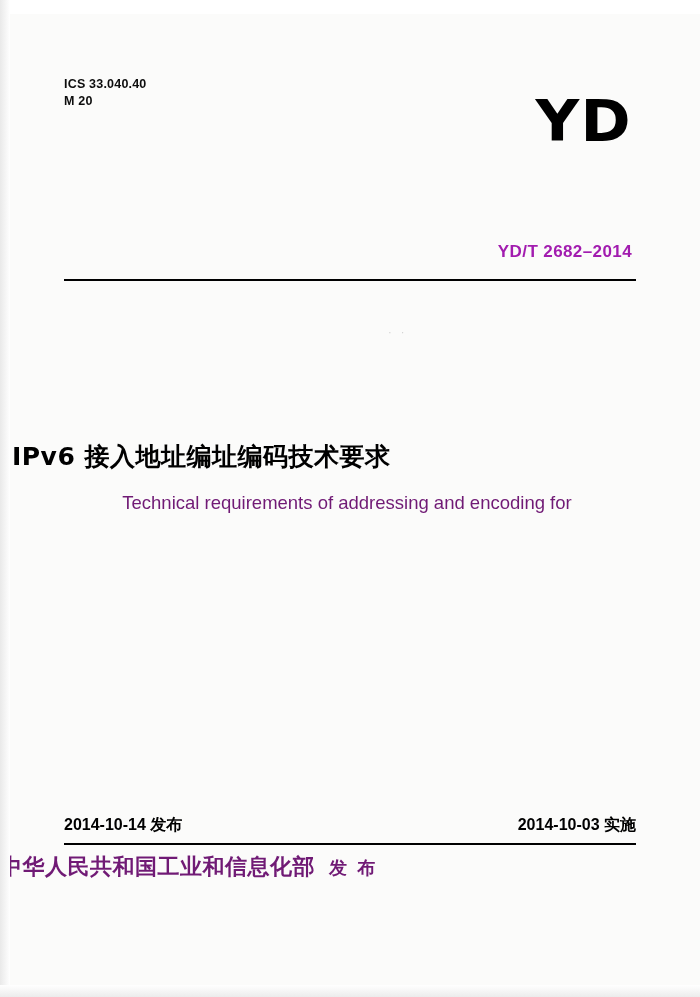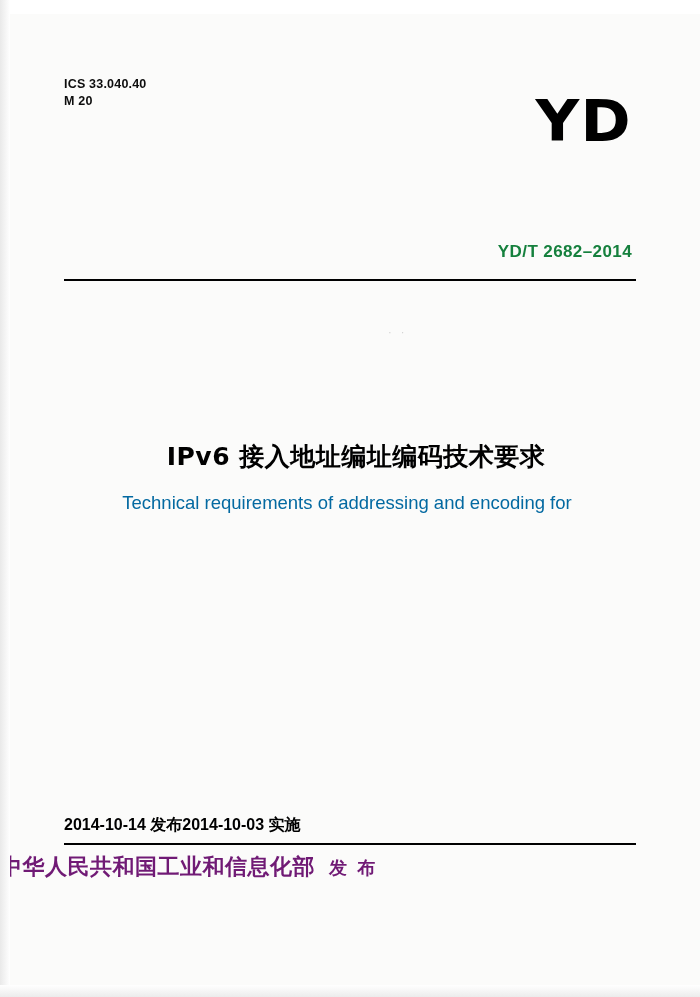--- a/index.html
+++ b/index.html
@@ -74,21 +74,21 @@
     font-family: "DejaVu Sans", sans-serif;
   }
 
   .std-number {
     position: absolute;
     right: 68px;
     top: 242px;
     font-size: 17px;
     font-weight: bold;
     letter-spacing: 0.4px;
-    color: #15803d;
+    color: #a21caf;
   }
 
   .rule-top {
     position: absolute;
     left: 64px;
     right: 64px;
     top: 279px;
     height: 2px;
     background: #000;
   }
@@ -99,47 +99,48 @@
     top: 326px;
     font-size: 11px;
     color: #d2d2d2;
     letter-spacing: 3px;
   }
 
   .title-zh {
     position: absolute;
     left: 0; right: 0;
     top: 440px;
-    text-align: center;
+    text-align: left;
     font-size: 25px;
     font-weight: bold;
     letter-spacing: 0.5px;
     color: #000;
     font-family: "DejaVu Sans", sans-serif;
     margin-left: 12px;
   }
 
   .title-en {
     position: absolute;
     left: 90px;
     right: 96px;
     top: 489px;
     text-align: center;
     font-size: 18.5px;
     line-height: 28px;
-    color: #0369a1;
+    color: #701a75;
     font-weight: normal;
   }
 
   .footer-dates {
     position: absolute;
     left: 64px;
     right: 64px;
     top: 815px;
     display: flex;
+    justify-content: space-between;
     align-items: baseline;
     font-size: 16px;
     font-weight: bold;
     color: #000;
   }
 
   .rule-bottom {
     position: absolute;
     left: 64px;
     right: 64px;

